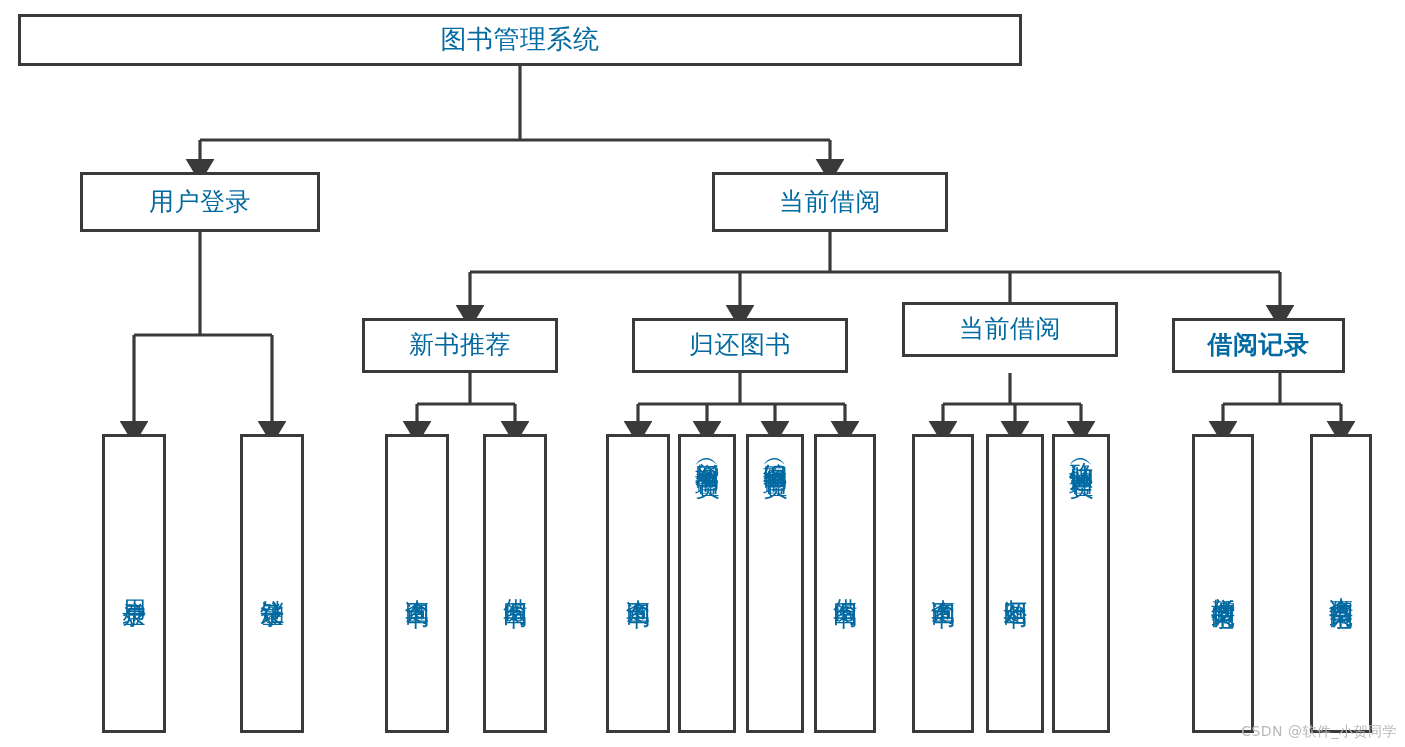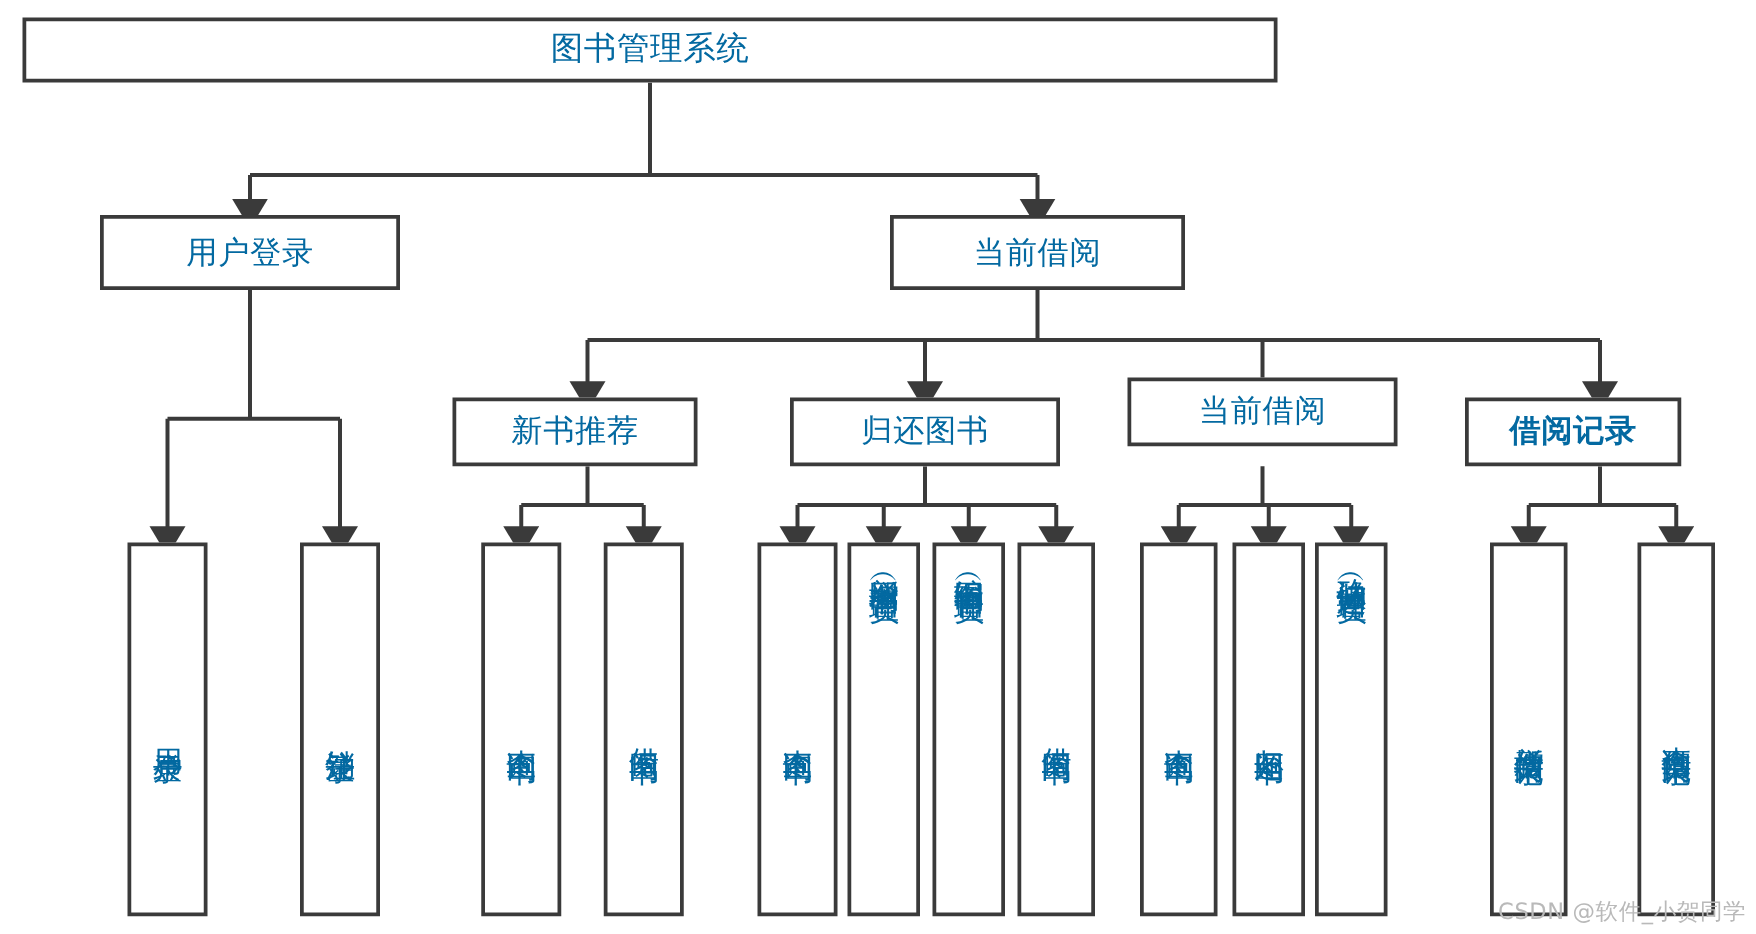--- a/index.html
+++ b/index.html
@@ -69,21 +69,21 @@
   .node.vert.toptext {
     align-items: flex-start;
   }
   .node.vert.toptext .label {
     margin-top: 2px;
   }
   #watermark {
     position: absolute;
     right: 8px;
     bottom: 6px;
-    font-size: 18px;
+    font-size: 14px;
     color: #b9b9b9;
     font-family: "DejaVu Sans", "Liberation Sans", sans-serif;
     white-space: nowrap;
     letter-spacing: 0.5px;
   }
 </style>
 </head>
 <body>
 
 <div id="canvas">

